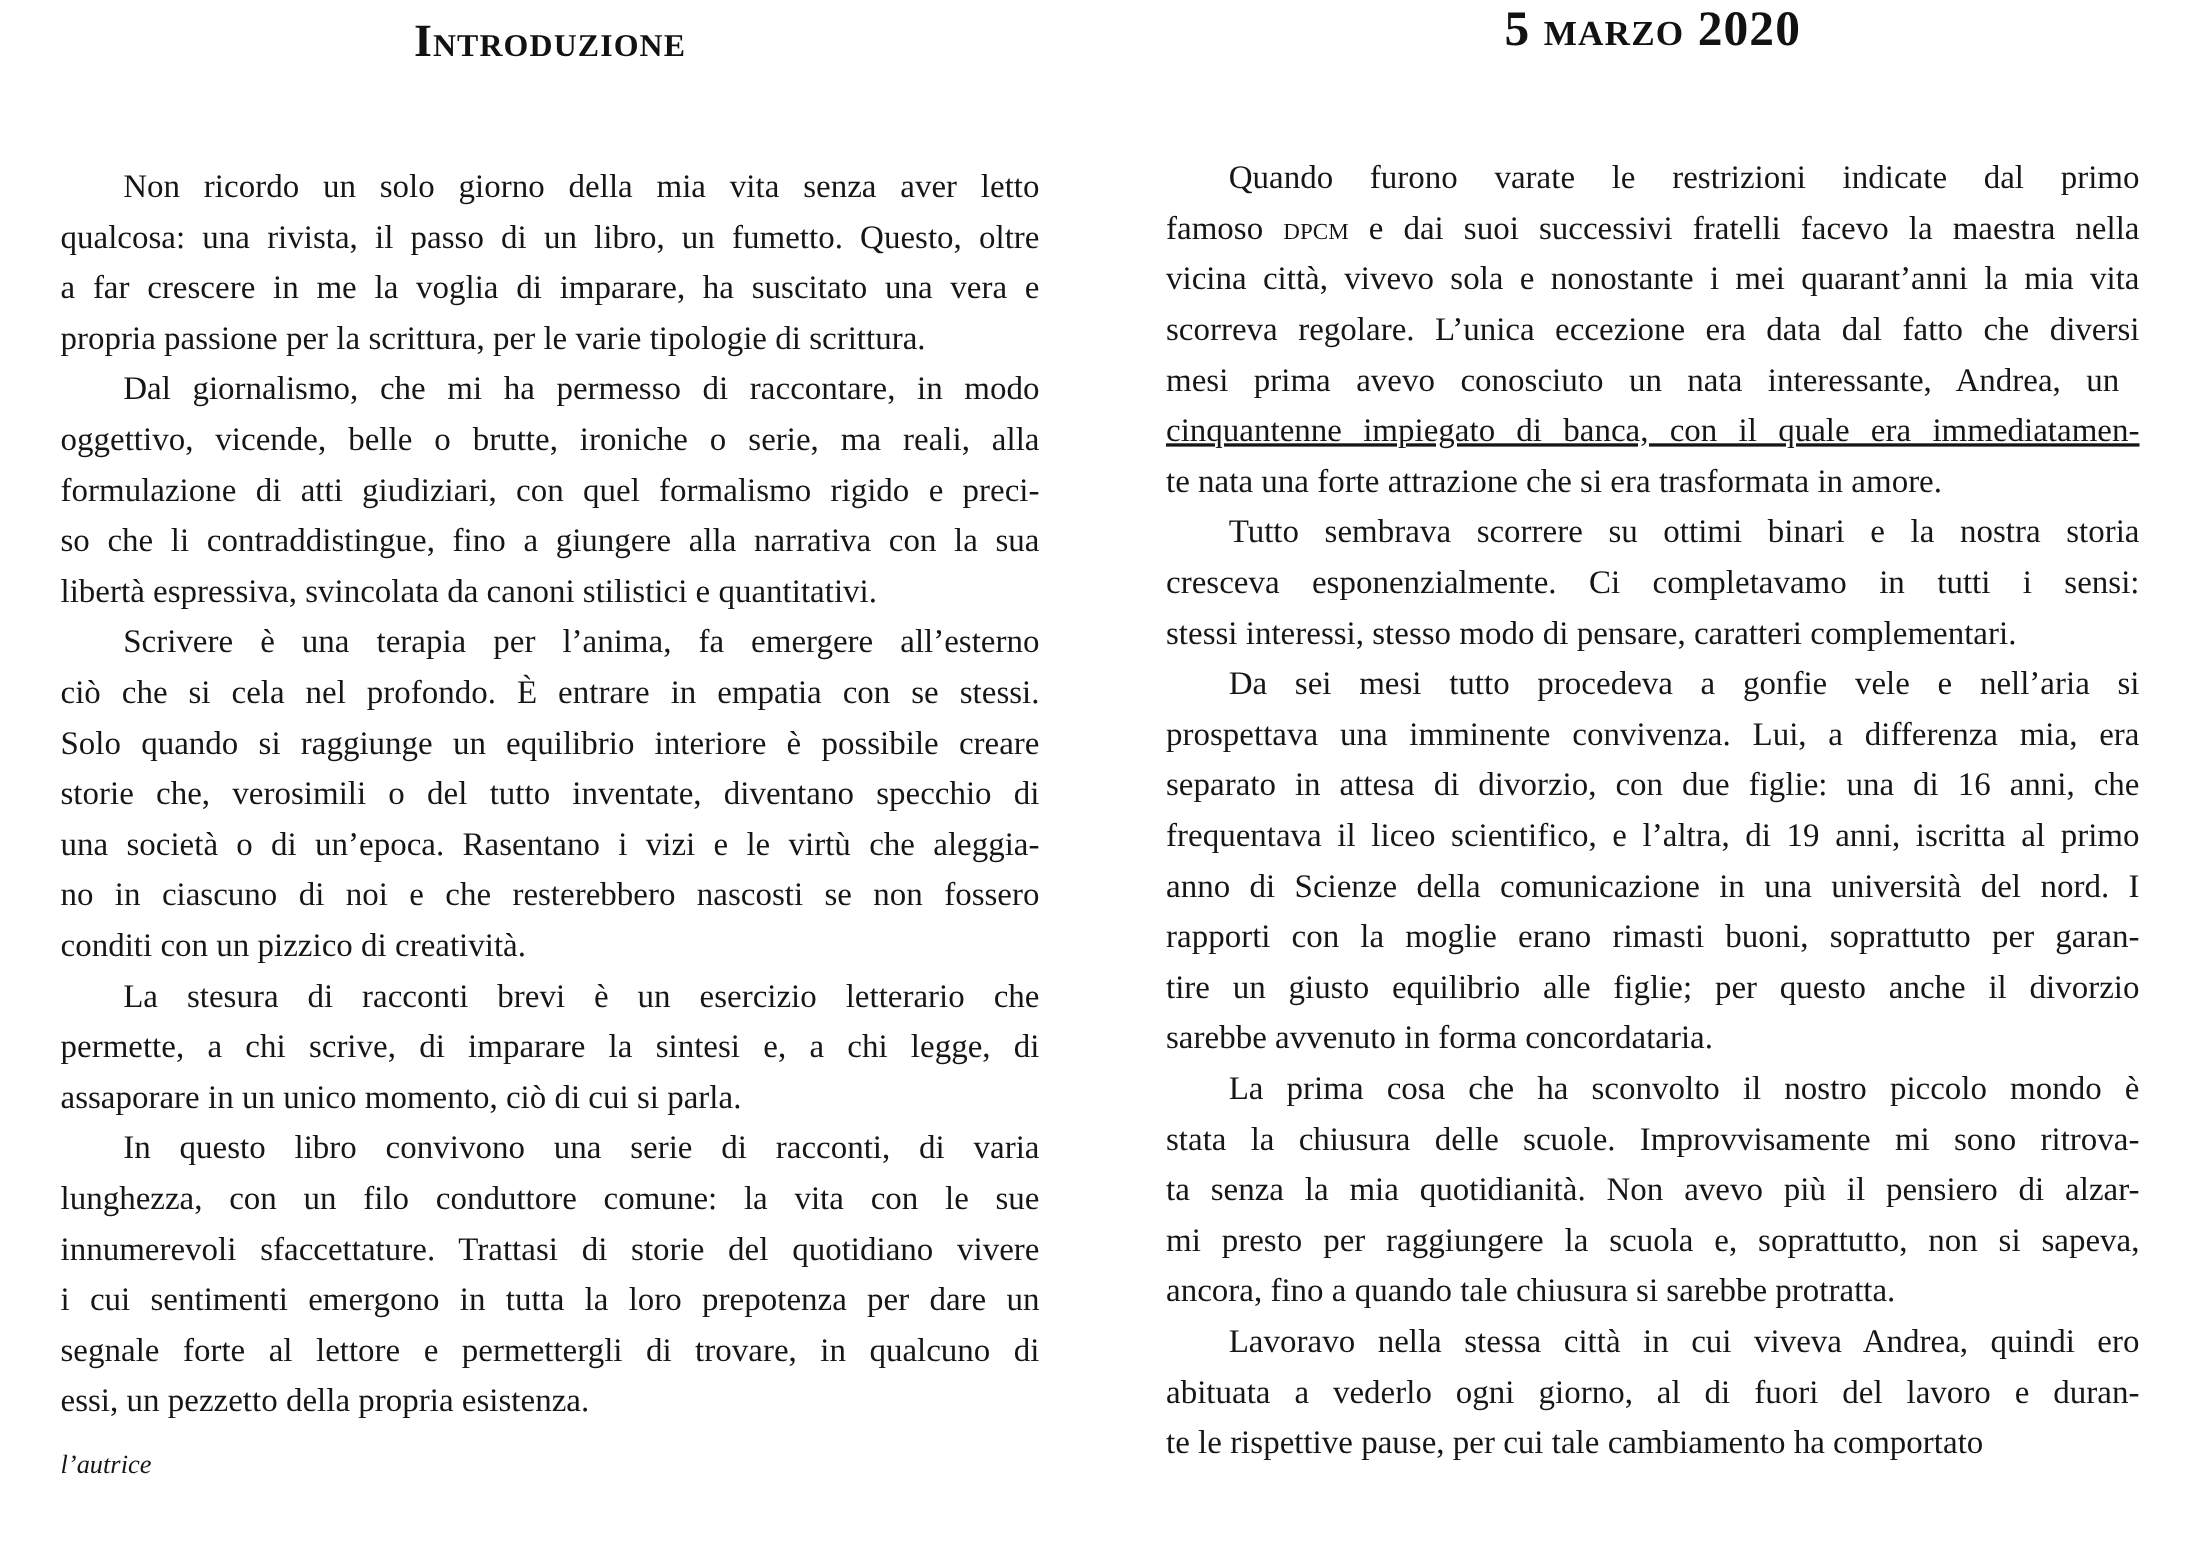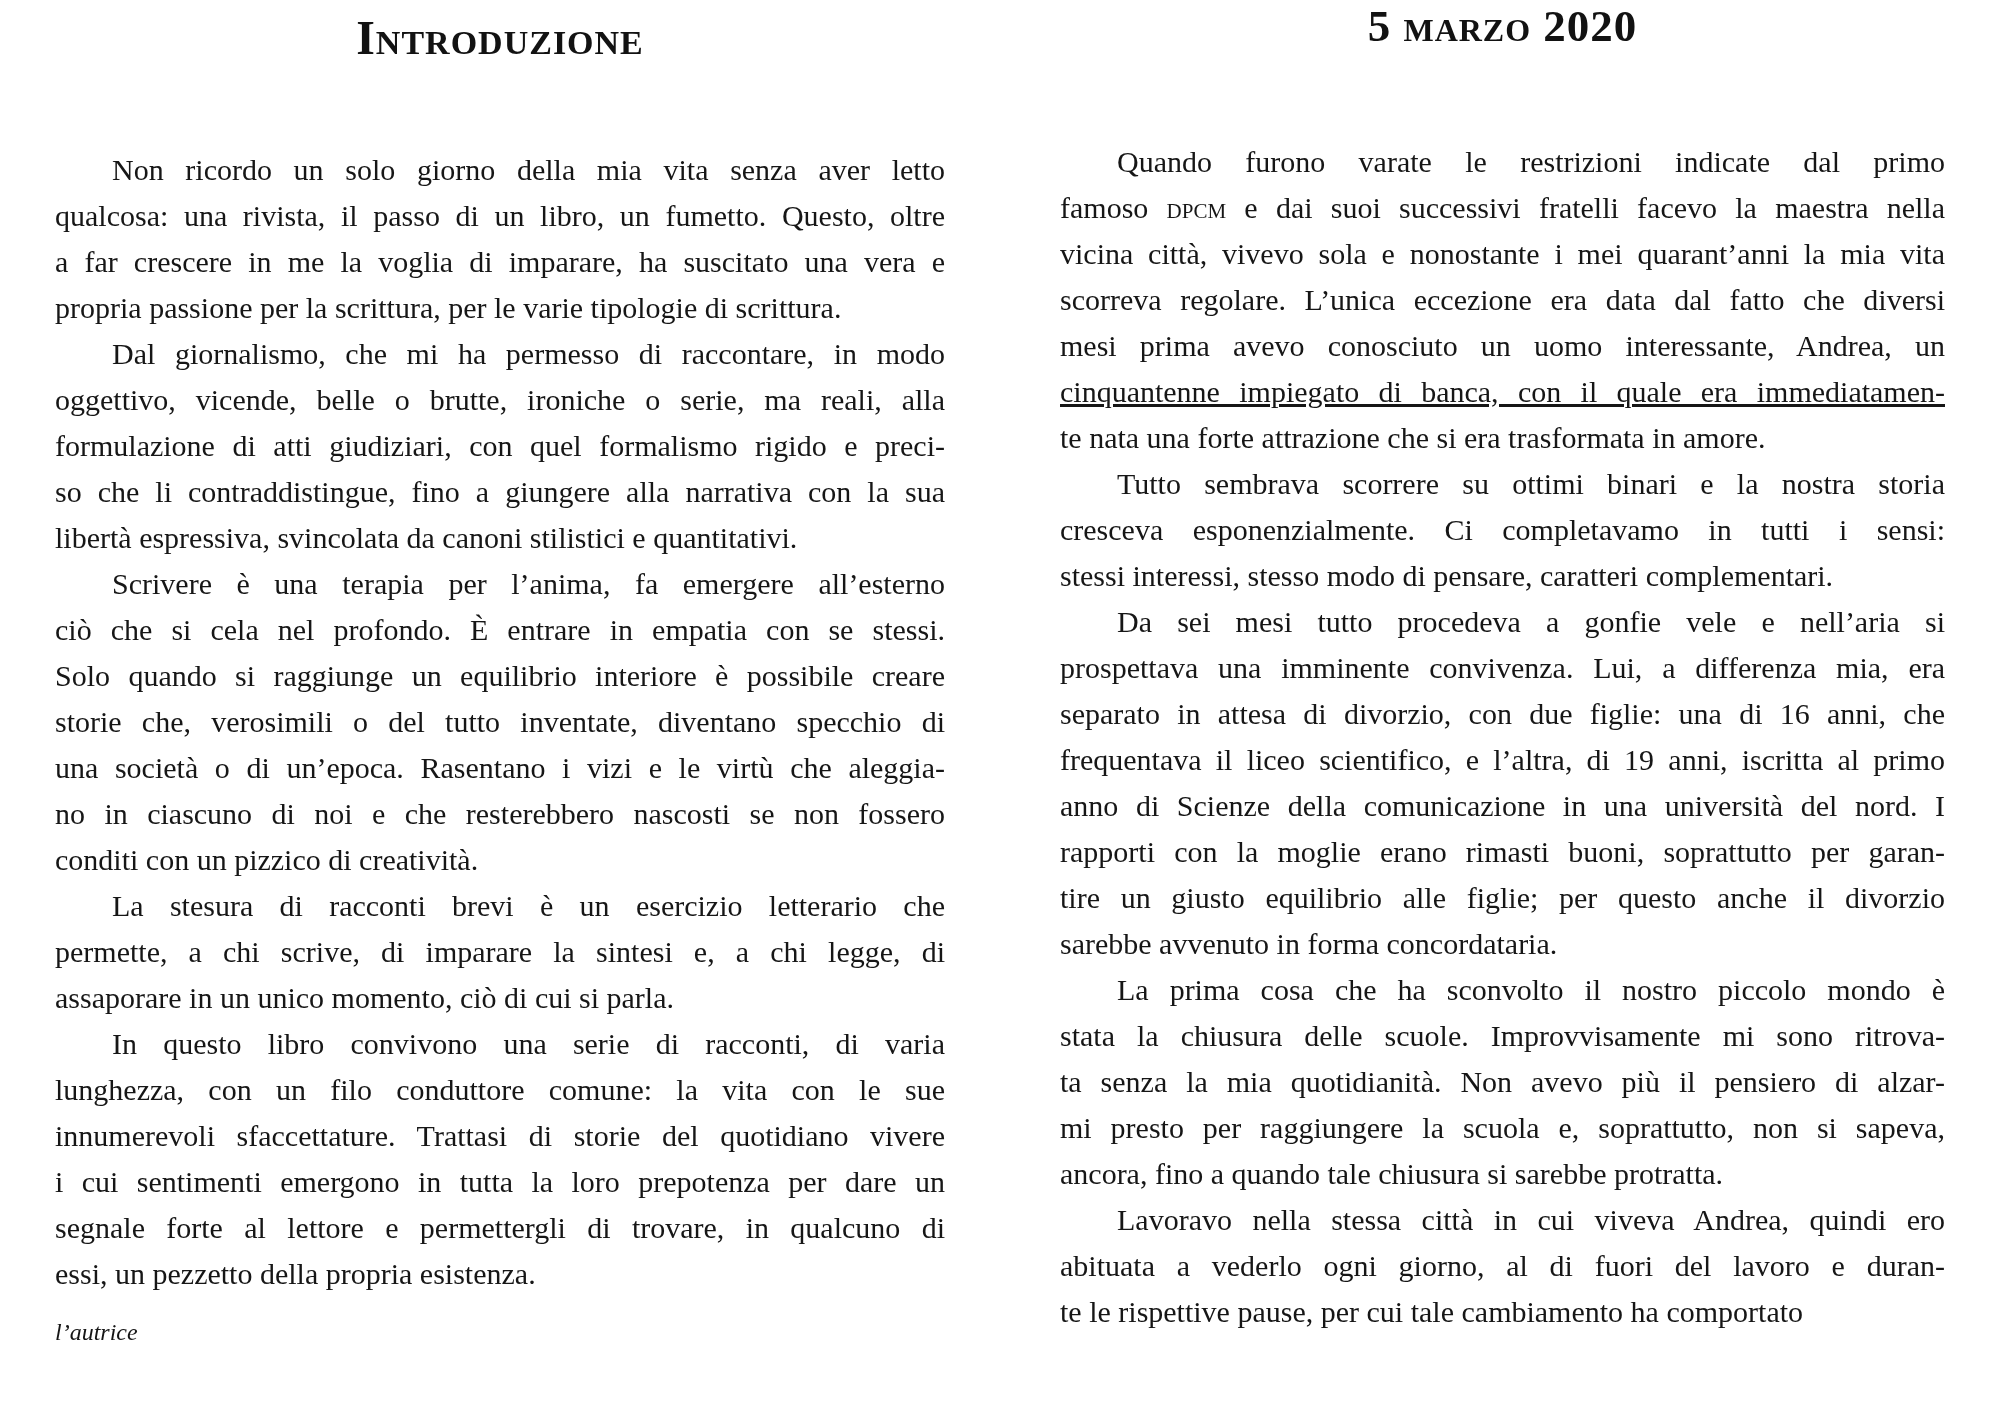--- a/index.html
+++ b/index.html
@@ -17,21 +17,21 @@
   .chapter-title{
     text-align:center;
     font-variant:small-caps;
     font-weight:700;
     letter-spacing:1px;
     margin:0;
     color:#121212;
   }
   .page-left .chapter-title{
     padding-top:16px;
-    font-size:48px;
+    font-size:42px;
     line-height:44px;
   }
   .page-right .chapter-title{
     font-size:45px;
     line-height:52px;
   }
   .body-text{font-size:30px;line-height:46px;}
   .page-left  .body-text{margin-top:87px;}
   .page-right .body-text{margin-top:87px;}
   .para{margin:0;}
@@ -97,21 +97,21 @@
 </section>
 
 <section class="page page-right">
   <h1 class="chapter-title">5 marzo 2020</h1>
   <div class="body-text">
       <div class="para">
         <div class="line pfirst"><span class="ln" style="word-spacing: 25.817px;">Quando furono varate le restrizioni indicate dal primo</span></div>
         <div class="line"><span class="ln" style="word-spacing: 10.7391px;">famoso <span class="sc">dpcm</span> e dai suoi successivi fratelli facevo la maestra nella</span></div>
         <div class="line"><span class="ln" style="word-spacing: 7.29545px;">vicina città, vivevo sola e nonostante i mei quarant’anni la mia vita</span></div>
         <div class="line"><span class="ln" style="word-spacing: 11.0972px;">scorreva regolare. L’unica eccezione era data dal fatto che diversi</span></div>
-        <div class="line"><span class="ln" style="word-spacing: 15.6465px;">mesi prima avevo conosciuto un uomo interessante, Andrea, un</span></div>
+        <div class="line"><span class="ln" style="word-spacing: 15.6465px;">mesi prima avevo conosciuto un nata interessante, Andrea, un</span></div>
         <div class="line"><span class="ln" style="word-spacing: 11.8086px; text-decoration: underline;">cinquantenne impiegato di banca, con il quale era immediatamen-</span></div>
         <div class="line plast"><span class="ln">te nata una forte attrazione che si era trasformata in amore.</span></div>
       </div>
       <div class="para">
         <div class="line pfirst"><span class="ln" style="word-spacing: 15.75px;">Tutto sembrava scorrere su ottimi binari e la nostra storia</span></div>
         <div class="line"><span class="ln" style="word-spacing: 21.9353px;">cresceva esponenzialmente. Ci completavamo in tutti i sensi:</span></div>
         <div class="line plast"><span class="ln">stessi interessi, stesso modo di pensare, caratteri complementari.</span></div>
       </div>
       <div class="para">
         <div class="line pfirst"><span class="ln" style="word-spacing: 17.6594px;">Da sei mesi tutto procedeva a gonfie vele e nell’aria si</span></div>

